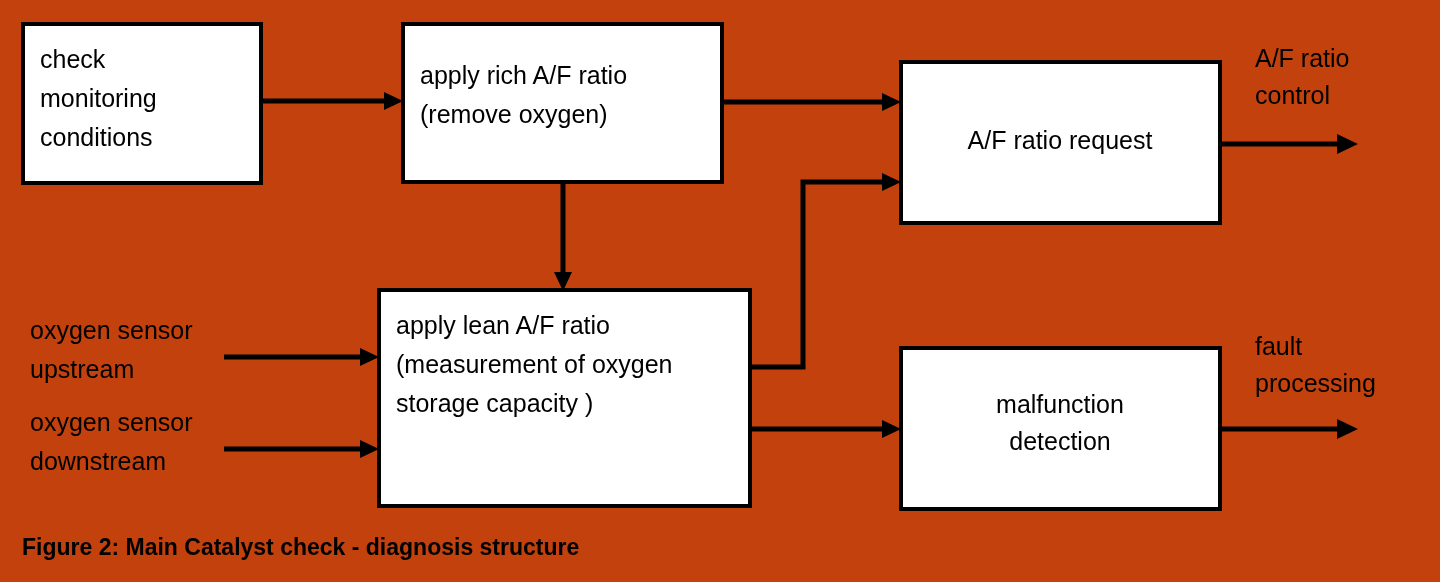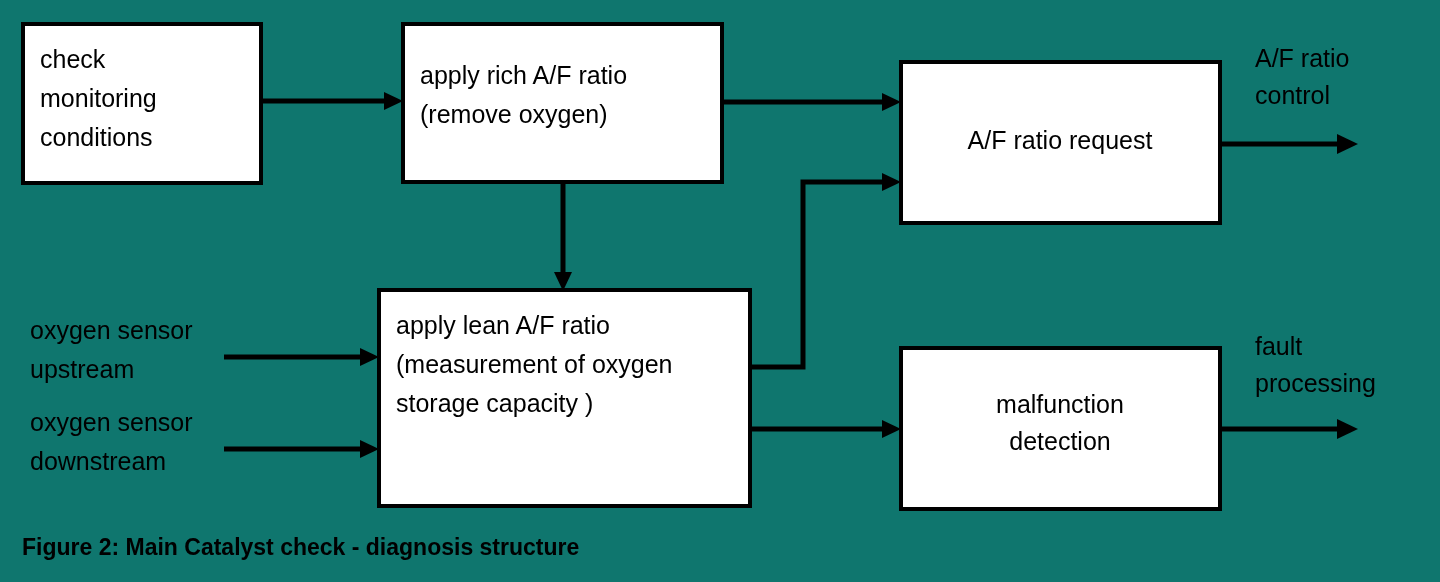--- a/index.html
+++ b/index.html
@@ -11,21 +11,21 @@
     width: 1440px;
     height: 582px;
     font-family: "Liberation Sans", sans-serif;
     color: #000000;
     overflow: hidden;
   }
   #figure-root {
     position: relative;
     width: 1440px;
     height: 582px;
-    background: #0f766e;
+    background: #c2410c;
   }
   svg.diagram {
     position: absolute;
     top: 0;
     left: 0;
     width: 1440px;
     height: 582px;
     display: block;
   }
   .box-rect {

